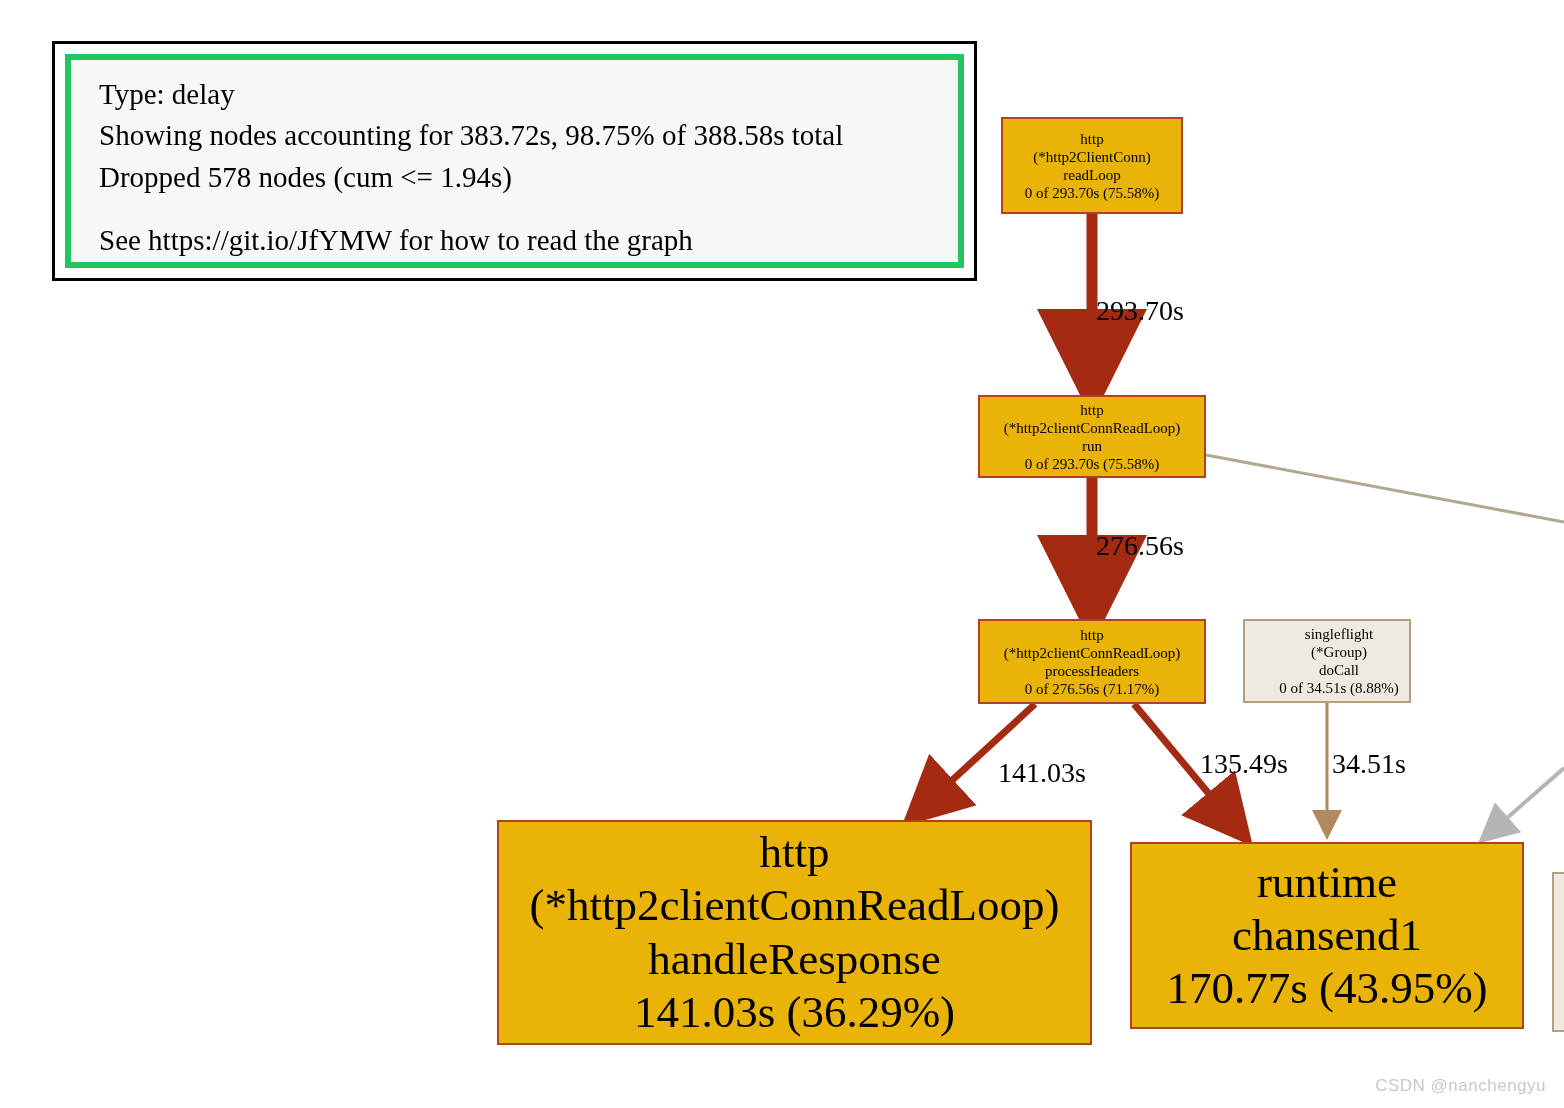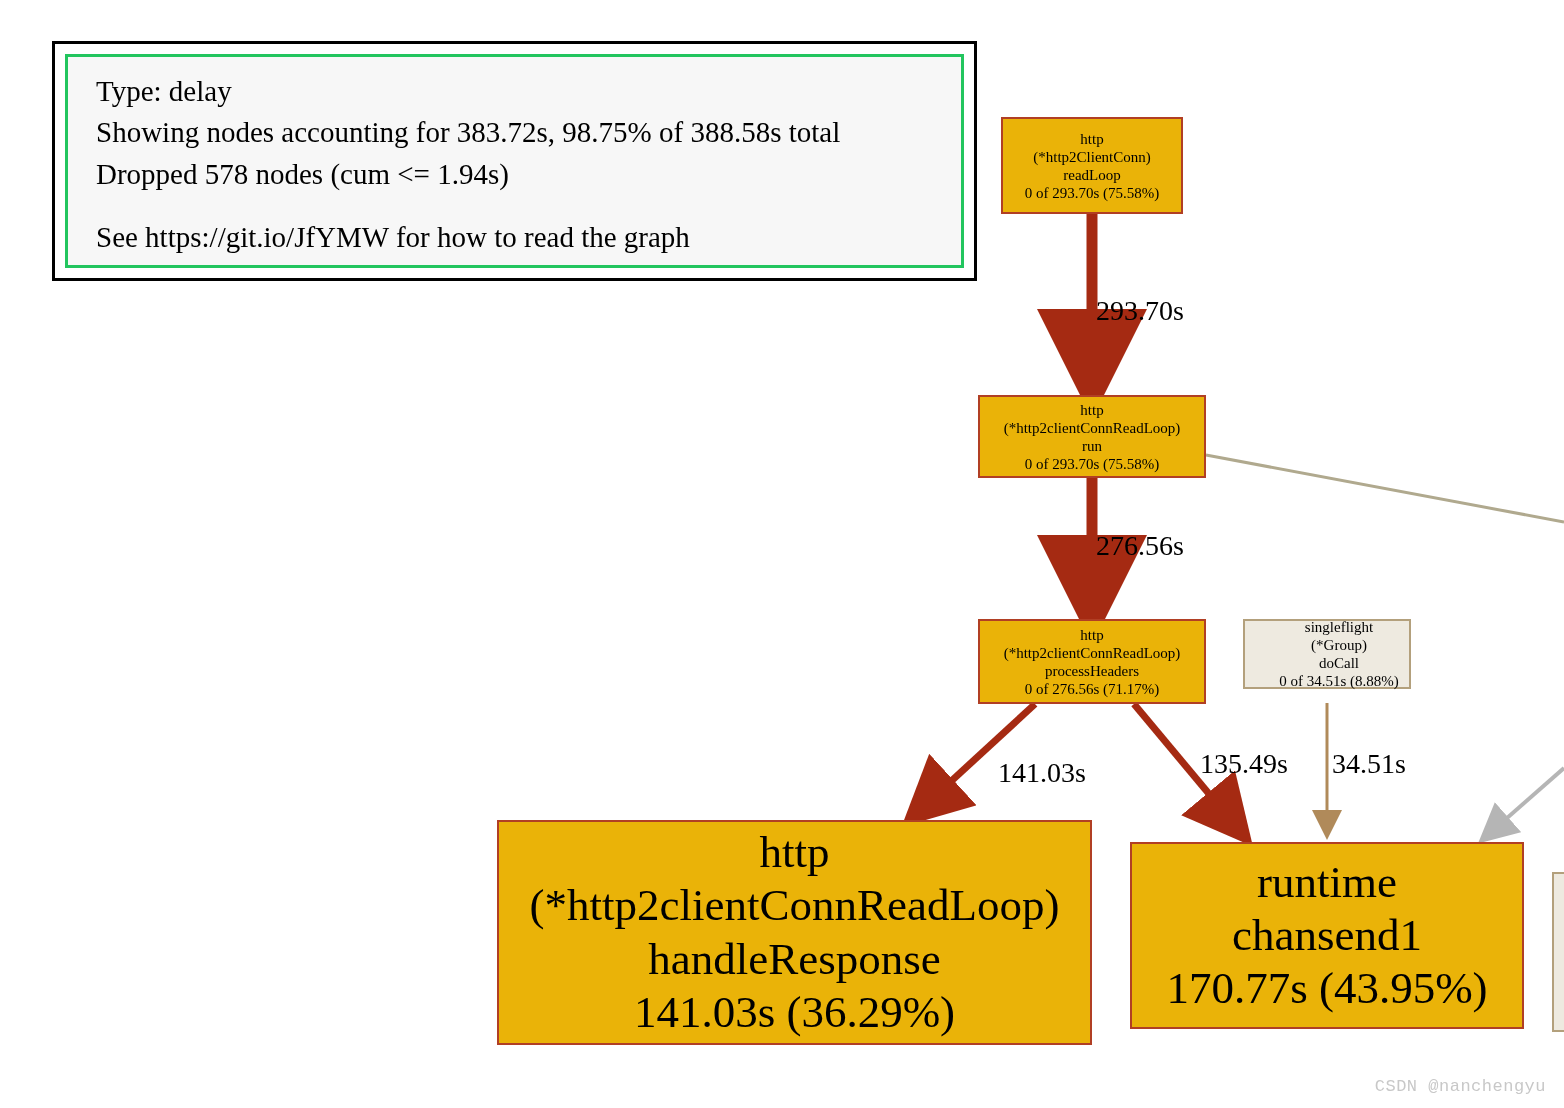--- a/index.html
+++ b/index.html
@@ -36,21 +36,21 @@
     border: 3px solid #000000;
     background: #ffffff;
     box-sizing: border-box;
   }
   .legend-inner {
     position: absolute;
     left: 10px;
     top: 10px;
     right: 10px;
     bottom: 10px;
-    border: 3px solid #22c55e;
+    border: 6px solid #22c55e;
     background: #f7f7f7;
     box-sizing: border-box;
     padding: 14px 20px 0 28px;
   }
   .legend-line {
     font-size: 29px;
     line-height: 1.43;
     color: #000000;
     white-space: pre;
   }
@@ -93,21 +93,21 @@
     font-size: 28px;
     color: #000000;
     white-space: nowrap;
   }
 
   
   .watermark {
     position: absolute;
     right: 18px;
     bottom: 12px;
-    font-family: Liberation Mono, monospace;
+    font-family: Liberation Sans, sans-serif;
     font-size: 17px;
     color: #c8c8c8;
     letter-spacing: .5px;
   }
 </style>
 </head>
 <body>
 
 <div id="canvas">
 
@@ -177,21 +177,21 @@
     <div class="nline">0 of 293.70s (75.58%)</div>
   </div>
 
   <div class="node small" style="left:978px; top:619px; width:228px; height:85px;">
     <div class="nline">http</div>
     <div class="nline">(*http2clientConnReadLoop)</div>
     <div class="nline">processHeaders</div>
     <div class="nline">0 of 276.56s (71.17%)</div>
   </div>
 
-  <div class="node small tan" style="left:1243px; top:619px; width:168px; height:70px;padding-left:24px;">
+  <div class="node small tan" style="left:1243px; top:619px; width:168px; height:84px;padding-left:24px;">
     <div class="nline">singleflight</div>
     <div class="nline">(*Group)</div>
     <div class="nline">doCall</div>
     <div class="nline">0 of 34.51s (8.88%)</div>
   </div>
 
   <div class="node big" style="left:497px; top:820px; width:595px; height:225px;">
     <div class="nline">http</div>
     <div class="nline">(*http2clientConnReadLoop)</div>
     <div class="nline">handleResponse</div>

